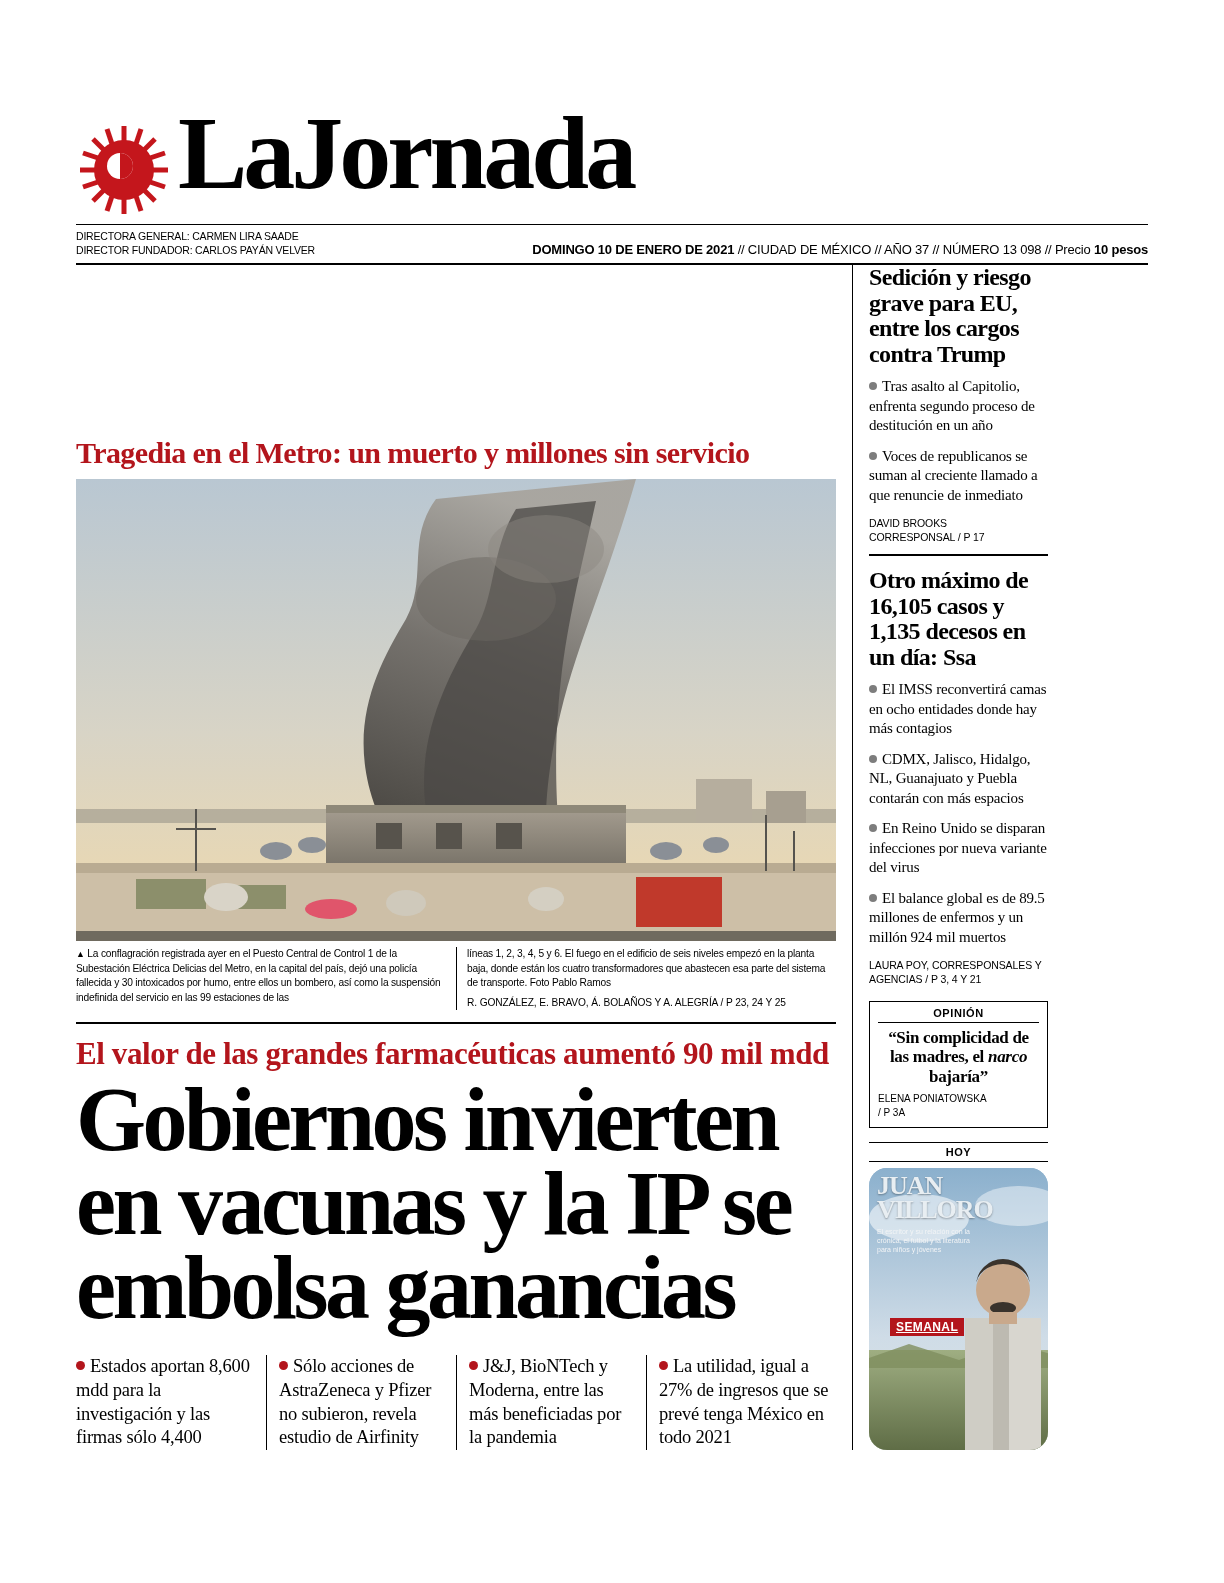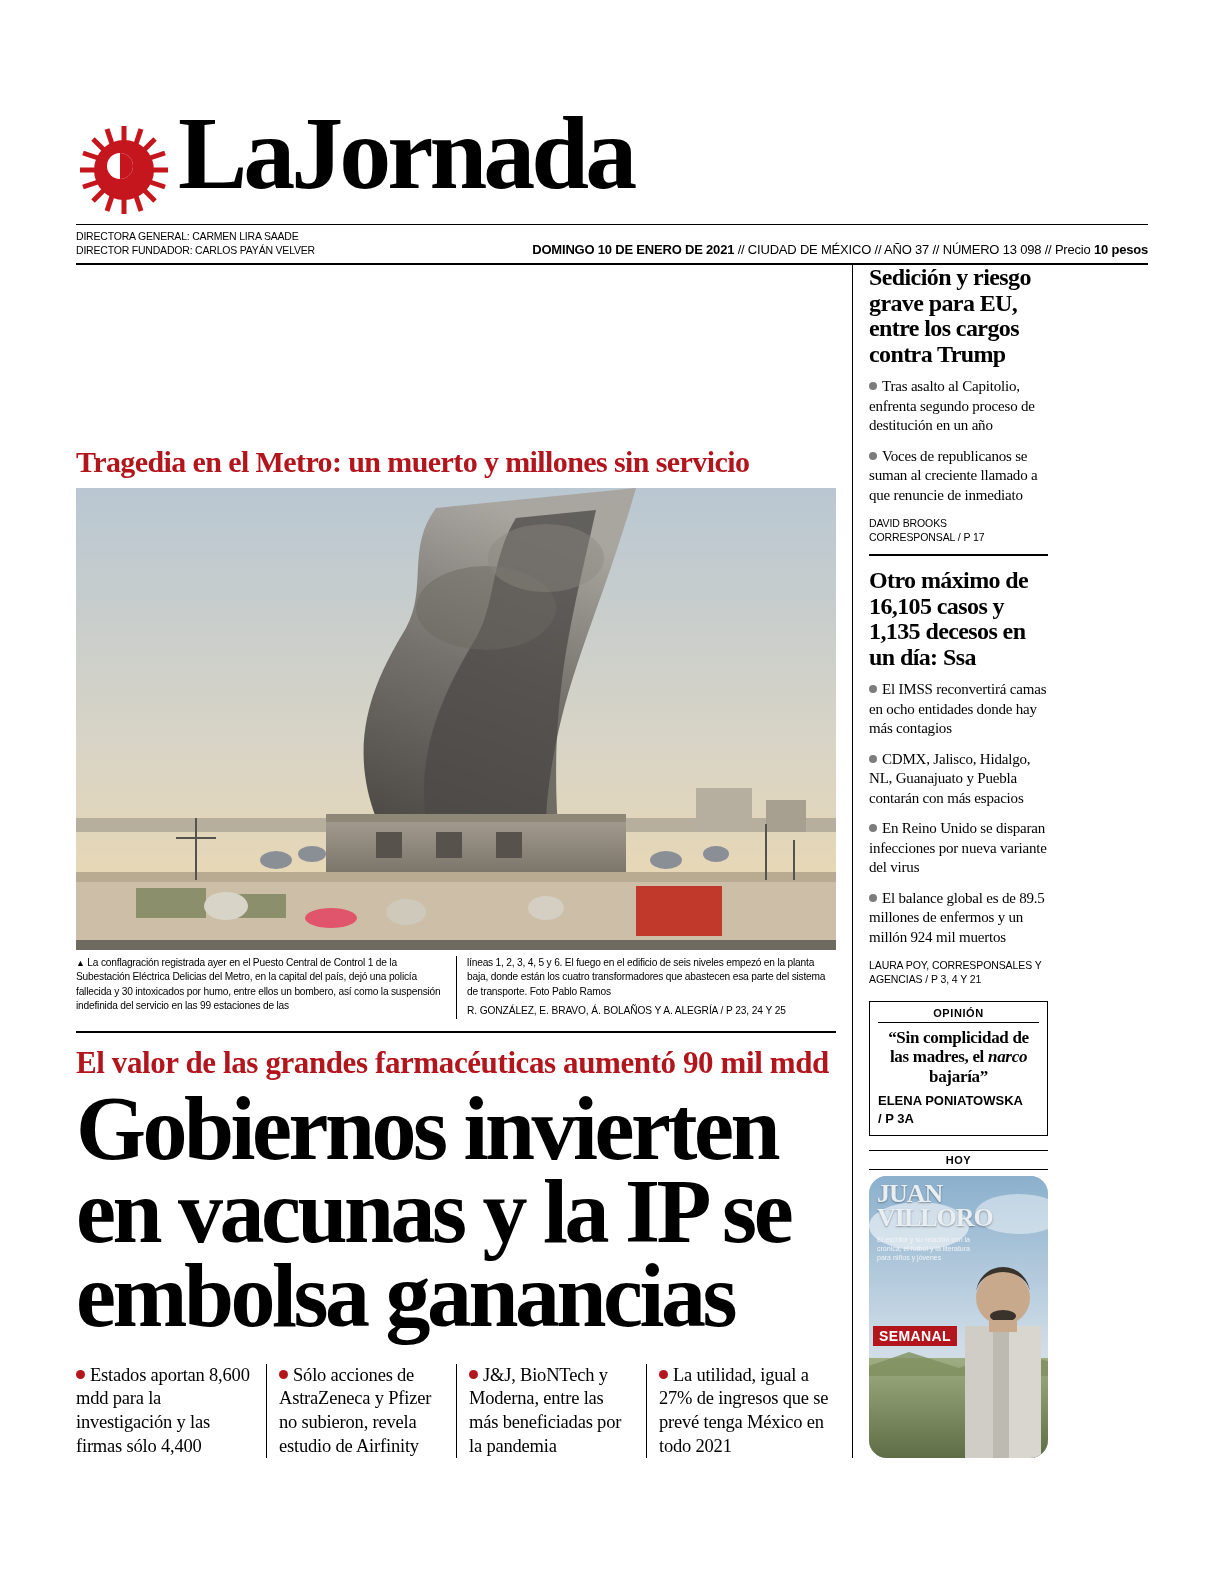--- a/index.html
+++ b/index.html
@@ -212,24 +212,23 @@
   .quote {
     font-weight: bold;
     font-size: 17px;
     line-height: 1.17;
     letter-spacing: -0.3px;
     text-align: center;
   }
   .quote i { font-style: italic; }
   .quote-author {
     font-family: "Liberation Sans", sans-serif;
-    font-size: 13px;
+    font-size: 10px;
     margin-top: 5px;
     line-height: 1.35;
-    font-weight: bold;
   }
 
   .box-hoy { margin-top: 14px; }
   .hoy-label {
     font-family: "Liberation Sans", sans-serif;
     font-size: 11px;
     font-weight: bold;
     letter-spacing: 0.6px;
     text-align: center;
     border-top: 1px solid #000;
@@ -259,28 +258,29 @@
     position: absolute;
     top: 60px; left: 8px;
     width: 96px;
     font-family: "Liberation Sans", sans-serif;
     font-size: 7px;
     line-height: 1.25;
     color: #f2f4f6;
   }
   .hoy-badge {
     position: absolute;
-    left: 4px; top: 150px;
+    left: 21px; top: 150px;
     background: #b3151c;
     color: #fff;
     font-family: "Liberation Sans", sans-serif;
-    font-size: 14px;
+    font-size: 12px;
     font-weight: bold;
     letter-spacing: 0.4px;
     padding: 2px 6px;
+    text-decoration: underline;
   }
 </style>
 </head>
 <body>
 
 <div class="page">
 
   <div class="masthead">
     <div class="logo-mark">
       <svg width="96" height="96" viewBox="0 0 96 96" aria-hidden="true">

